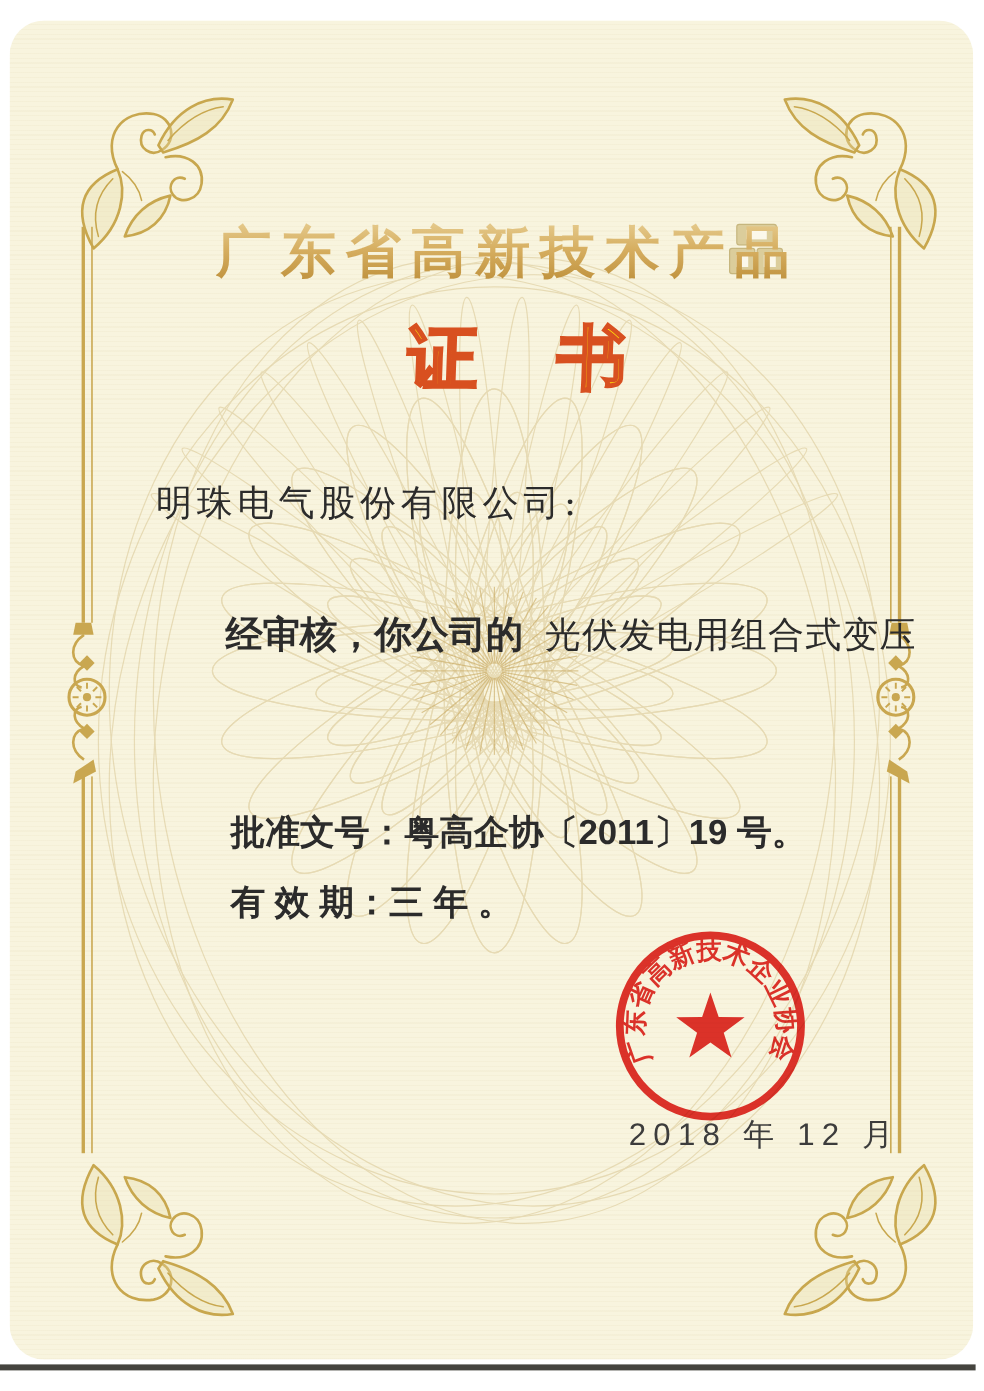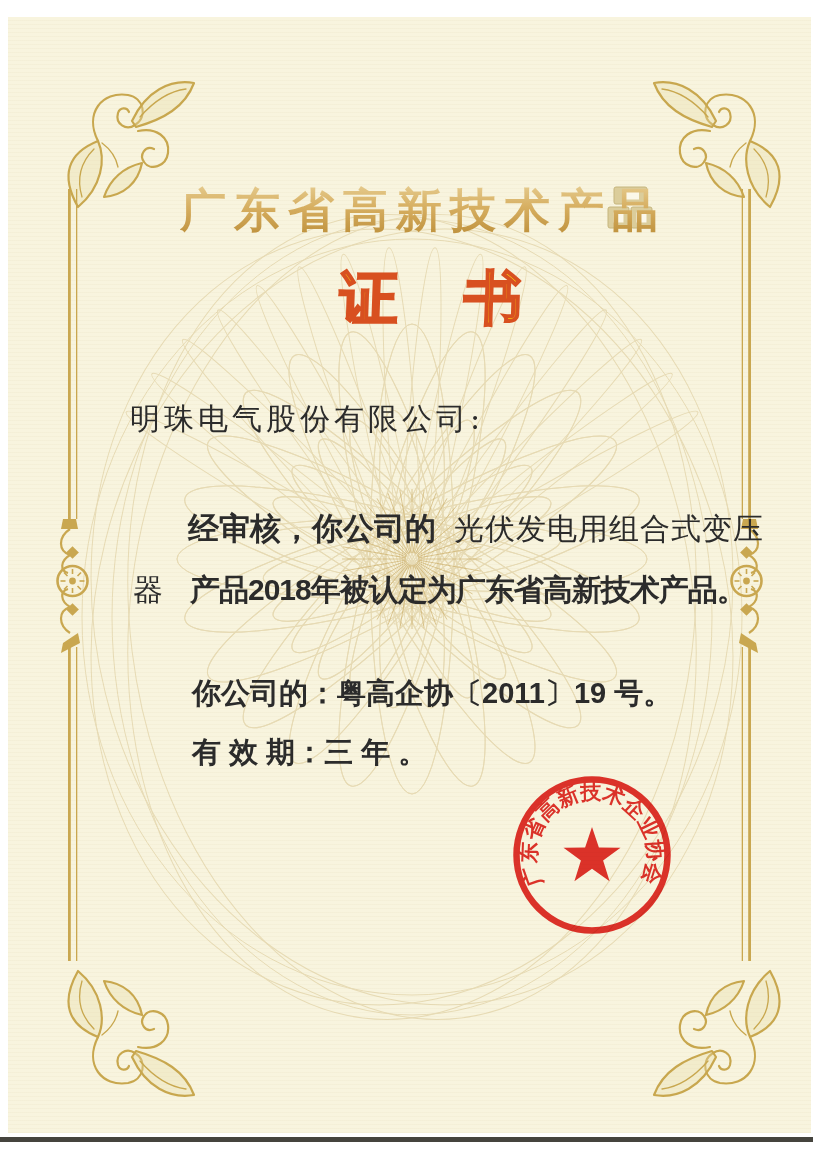--- a/index.html
+++ b/index.html
@@ -4,20 +4,21 @@
 <style>
   html,body{margin:0;padding:0;}
   body{
     width:820px;height:1159px;position:relative;background:#ffffff;
     font-family:"Liberation Sans",sans-serif;overflow:hidden;
   }
   .page{
     position:absolute;left:8px;top:17px;width:803px;height:1116px;
     background:#f8f4de;
     background-image:repeating-linear-gradient(0deg,rgba(214,200,156,.10) 0 1px,rgba(255,255,255,0) 1px 4px);
+    border-radius:29px;
   }
   .scan-line{
     position:absolute;left:0;top:1137px;width:813px;height:5px;background:#45443e;
   }
   .abs{position:absolute;}
   svg{display:block;}
 
   .cert-title{
     left:172px;top:163px;font-size:46px;font-weight:700;letter-spacing:8px;
     background:linear-gradient(180deg,#e8d096 0%,#d6ae60 45%,#b98a34 100%);
@@ -223,40 +224,38 @@
   <div class="abs cert-title">广东省高新技术产品</div>
 
   <div class="abs cert-subtitle">证　书</div>
 
   <div class="abs recipient">明珠电气股份有限公司:</div>
 
   <div class="abs body-line line1">
     <span class="t-hei">经审核，你公司的</span><span class="gap1"></span><span class="t-kai">光伏发电用组合式变压</span>
   </div>
 
-  <div class="abs body-line line2">
-    <span class="t-kai">器</span><span class="gap2"></span><span class="t-hei2">产品2018年被认定为广东省高新技术产品。</span>
-  </div>
 
   <div class="abs approval">
-    <span>你公司的：</span><span>粤高企协〔2011〕19 号。</span>
+    <span>批准文号：</span><span>粤高企协〔2011〕19 号。</span>
   </div>
 
   <div class="abs validity">
     <span>有 效 期：</span><span>三 年 。</span>
   </div>
 
   <svg class="abs seal-box" width="190" height="190" viewBox="0 0 190 190">
     <defs>
       <path id="sealArc" d="M 46.5,123 A 56,56 0 1 1 143.5,123" fill="none"></path>
     </defs>
     <circle cx="95" cy="95" r="75.5" fill="none" stroke="#e0241f" stroke-width="6.5"></circle>
     <polygon fill="#e0241f" points="95,67 101.9,87.5 123.5,87.7 106.1,100.6 112.6,121.3 95,108.7 77.4,121.3 83.9,100.6 66.5,87.7 88.1,87.5"></polygon>
     <text font-size="21" font-weight="bold" fill="#e0241f" font-family="DejaVu Serif, serif">
       <textPath href="#sealArc" startOffset="0" textLength="232" lengthAdjust="spacing">广东省高新技术企业协会</textPath>
     </text>
   </svg>
 
+  <div class="abs issue-date">2018 年 12 月</div>
 
 
 </div>
 
 <div class="scan-line"></div>
 
 </body></html>

